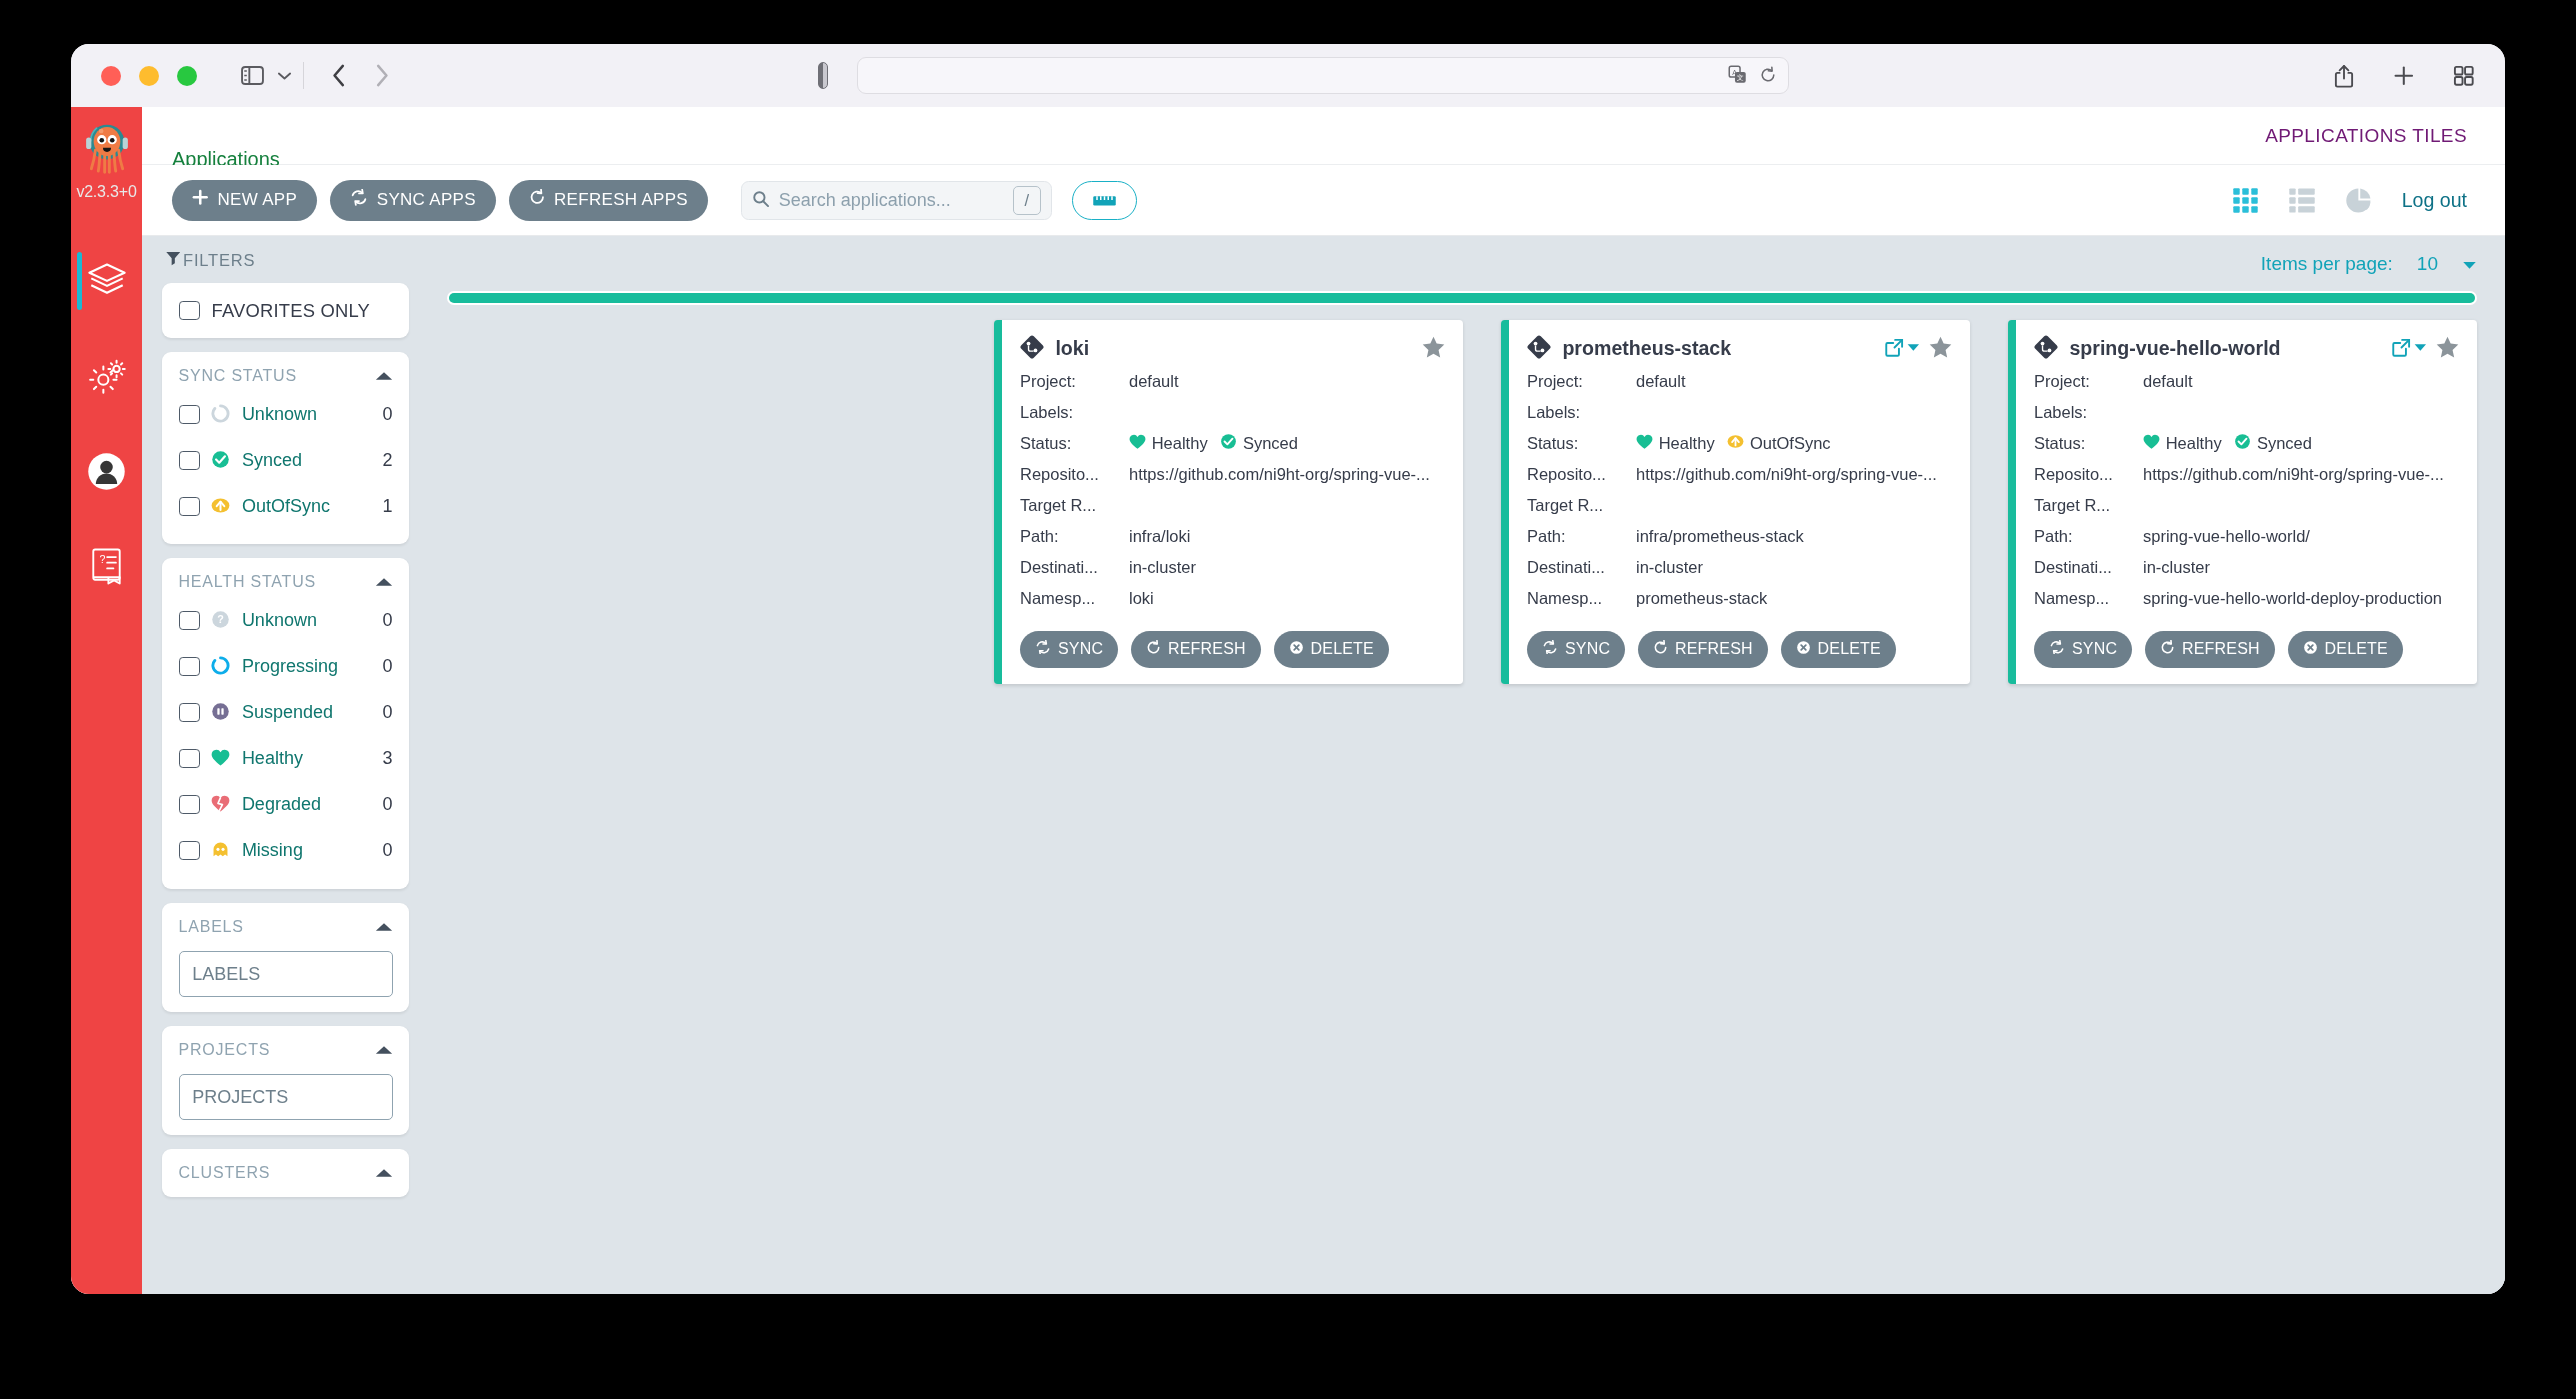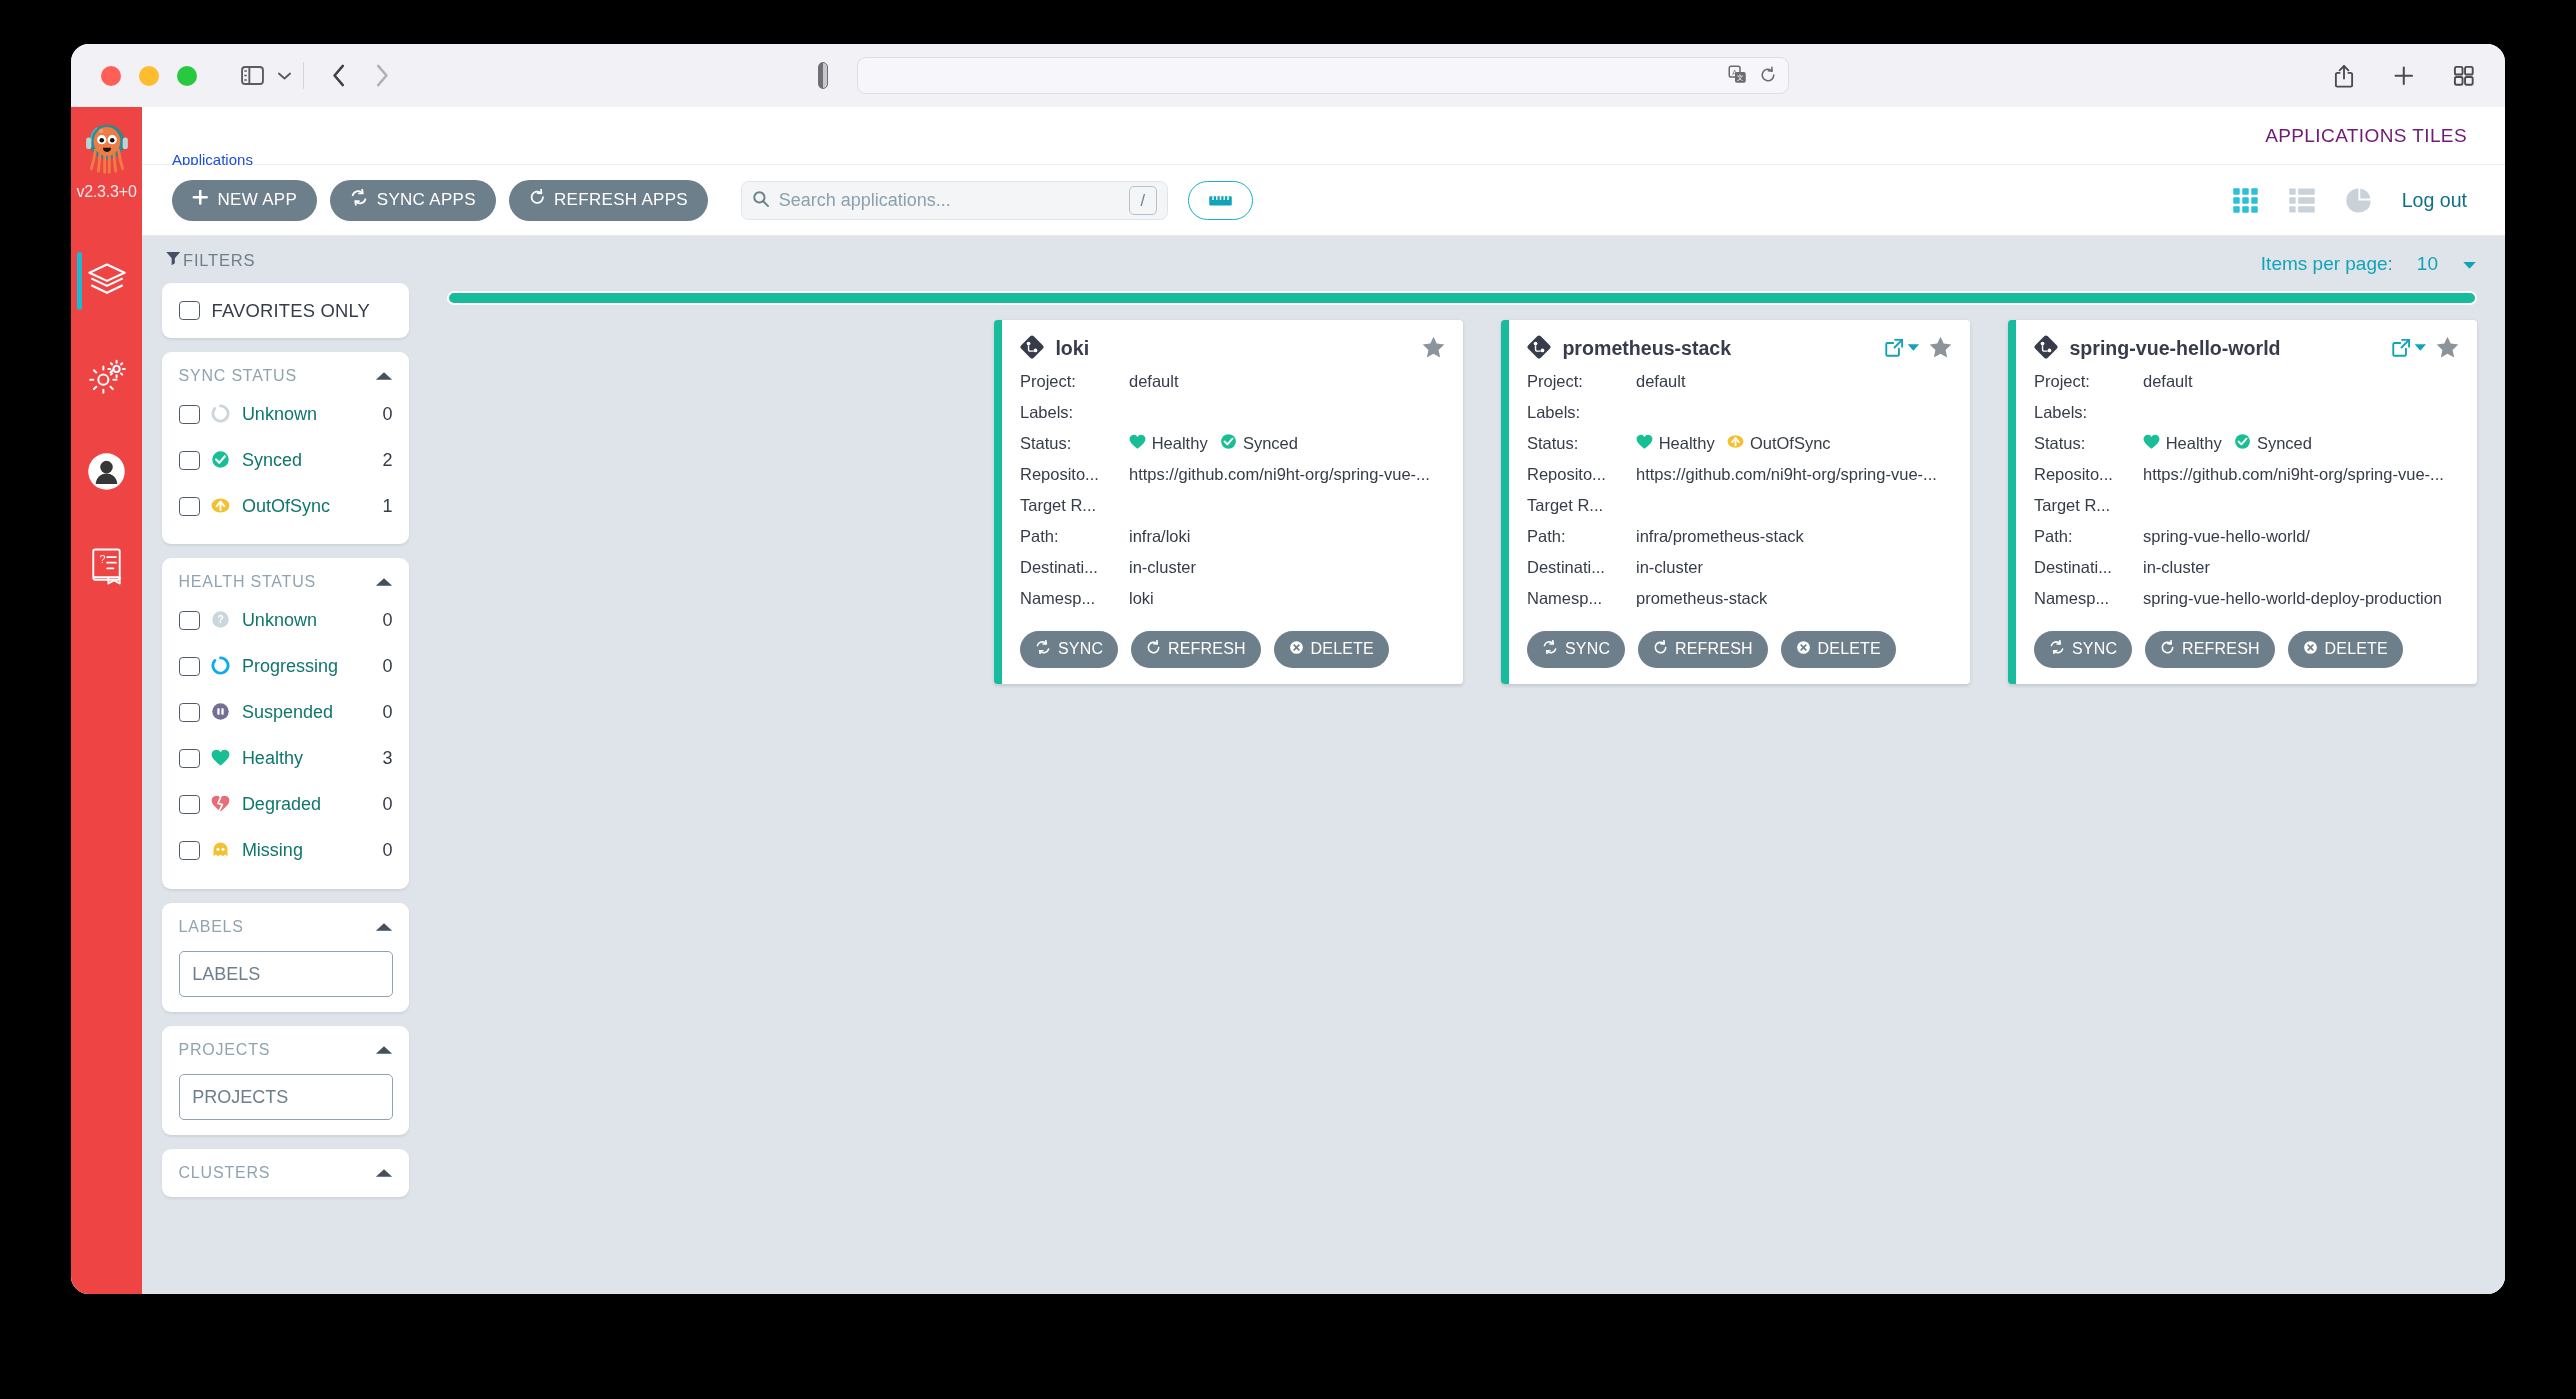--- a/index.html
+++ b/index.html
@@ -98,21 +98,21 @@
 
   
   .main-col { flex: 1; display: flex; flex-direction: column; min-width: 0; }
 
   .page-header {
     height: 58px; background: #fff;
     display: flex; align-items: center;
     padding: 0 38px 0 30px;
     border-bottom: 1.3px solid #eceef0;
   }
-  .breadcrumb { font-size: 15px; color: #1d4ed8; margin-top: 47px; }
+  .breadcrumb { font-size: 20px; color: #15803d; margin-top: 47px; }
   .header-right { margin-left: auto; font-size: 19px; color: #701a75; letter-spacing: 0.4px; }
 
   .toolbar {
     height: 71px; background: #fff;
     display: flex; align-items: center;
     padding: 0 38px 0 30px;
     border-bottom: 1.3px solid #e8eaec;
   }
   .btn-pill {
     background: #6d7f8b; color: #fff;
@@ -121,21 +121,21 @@
     font-size: 17px; letter-spacing: 0.3px;
     display: inline-flex; align-items: center; gap: 9px;
     margin-right: 12.7px; cursor: pointer;
     font-family: "Liberation Sans", sans-serif;
   }
   .btn-pill svg { flex: 0 0 auto; }
 
   .search-box {
     position: relative;
     margin-left: 20px;
-    width: 427px; height: 39px;
+    width: 311px; height: 39px;
     background: #f3f5f7;
     border: 1.3px solid #e1e5e9;
     border-radius: 7.6px;
     display: flex; align-items: center;
     padding: 0 10px;
   }
   .search-box input {
     border: none; outline: none; background: transparent;
     font-size: 18px; color: #6d7f8b;
     font-family: "Liberation Sans", sans-serif;

